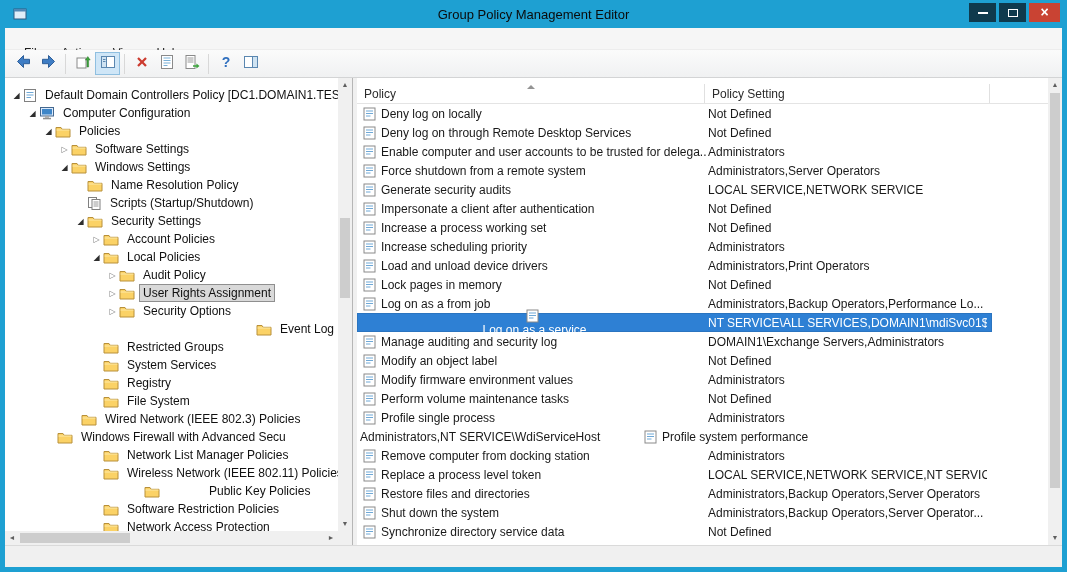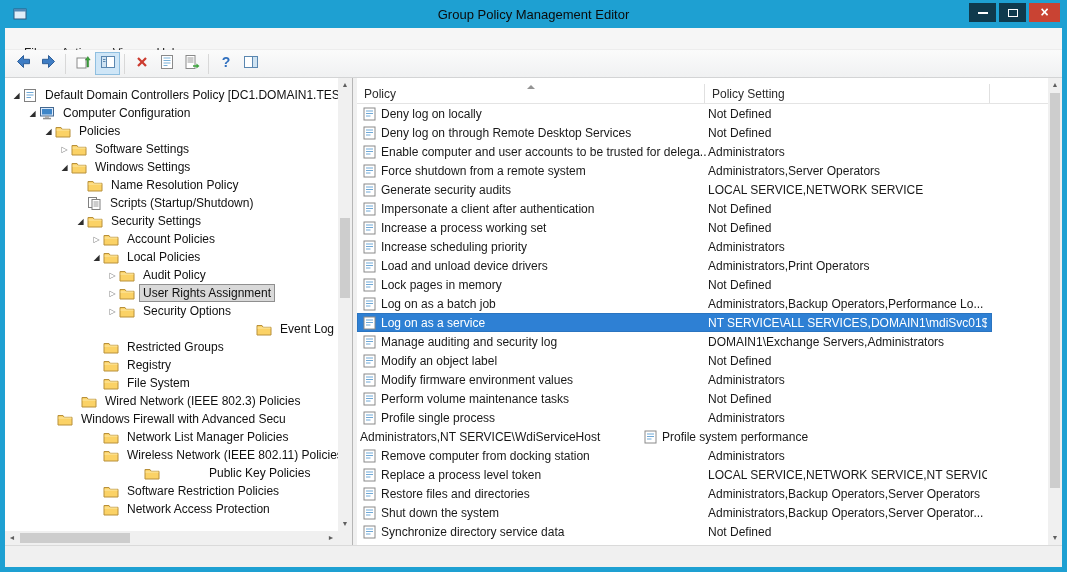--- a/index.html
+++ b/index.html
@@ -55,21 +55,21 @@
   .hcell.setting { width: 285px; }
   .hfill { flex: 1; border-right: none; }
   .sort-arrow { position: absolute; top: 1px; left: 50%; margin-left: -4px; width: 0; height: 0;
     border-left: 4px solid transparent; border-right: 4px solid transparent; border-bottom: 4px solid #949494; }
   .list-rows { position: absolute; top: 26px; left: 0; right: 14px; bottom: 0; overflow: hidden; }
   .list-row { height: 19px; display: flex; align-items: center; width: 635px; border: 1px solid transparent; cursor: default; }
   .list-row.selected { background: var(--selection); border-color: var(--selection-border); }
   .cell { font-size: 12px; white-space: nowrap; overflow: hidden; color: #191919; }
   .cell.policy { width: 348px; display: flex; align-items: center; padding-left: 5px; }
   .cell.setting { width: 281px; padding-left: 2px; }
-  .list-row.selected .cell { color: #ffffff; }
+  .list-row.selected .cell { color: #ffffff; flex-direction: column; }
   .ricon { margin-right: 5px; display: flex; flex: 0 0 auto; }
   
   .statusbar { height: 22px; background: #f0f0f0; border-top: 1px solid #dadada; flex: 0 0 auto; }
 </style>
 </head>
 <body>
 
 <div class="window">
 
   <div class="titlebar">
@@ -315,20 +315,30 @@
           </div>
           <div class="tree-row" style="padding-left: 86px;">
             <span class="expander"></span>
             <span class="ticon">
               <svg width="16" height="13">
                 <path d="M1 12V2.5h5l1.2 1.8H15V12z" fill="#fbd266" stroke="#b8903a"></path>
                 <path d="M1.5 5h13" stroke="#fde9a8"></path>
               </svg>
             </span>
             <span class="tlabel">Restricted Groups</span>
+          </div>
+          <div class="tree-row" style="padding-left: 86px;">
+            <span class="expander"></span>
+            <span class="ticon">
+              <svg width="16" height="13">
+                <path d="M1 12V2.5h5l1.2 1.8H15V12z" fill="#fbd266" stroke="#b8903a"></path>
+                <path d="M1.5 5h13" stroke="#fde9a8"></path>
+              </svg>
+            </span>
+            <span class="tlabel">System Services</span>
           </div>
           <div class="tree-row" style="padding-left: 86px;">
             <span class="expander"></span>
             <span class="ticon">
               <svg width="16" height="13">
                 <path d="M1 12V2.5h5l1.2 1.8H15V12z" fill="#fbd266" stroke="#b8903a"></path>
                 <path d="M1.5 5h13" stroke="#fde9a8"></path>
               </svg>
             </span>
             <span class="tlabel">Registry</span>
@@ -584,21 +594,21 @@
           <div class="list-row">
             <span class="cell policy">
               <span class="ricon">
                 <svg width="13" height="14">
                   <rect x="1" y="1" width="11" height="12" fill="#fff" stroke="#8a8a8a"></rect>
                   <line x1="3" y1="4" x2="10" y2="4" stroke="#6fa8d6"></line>
                   <line x1="3" y1="6.5" x2="10" y2="6.5" stroke="#6fa8d6"></line>
                   <line x1="3" y1="9" x2="7.5" y2="9" stroke="#6fa8d6"></line>
                 </svg>
               </span>
-              <span>Log on as a batch job</span>
+              <span>Log on as a from job</span>
             </span>
             <span class="cell setting">Administrators,Backup Operators,Performance Lo...</span>
           </div>
           <div class="list-row selected">
             <span class="cell policy">
               <span class="ricon">
                 <svg width="13" height="14">
                   <rect x="1" y="1" width="11" height="12" fill="#fff" stroke="#8a8a8a"></rect>
                   <line x1="3" y1="4" x2="10" y2="4" stroke="#6fa8d6"></line>
                   <line x1="3" y1="6.5" x2="10" y2="6.5" stroke="#6fa8d6"></line>

